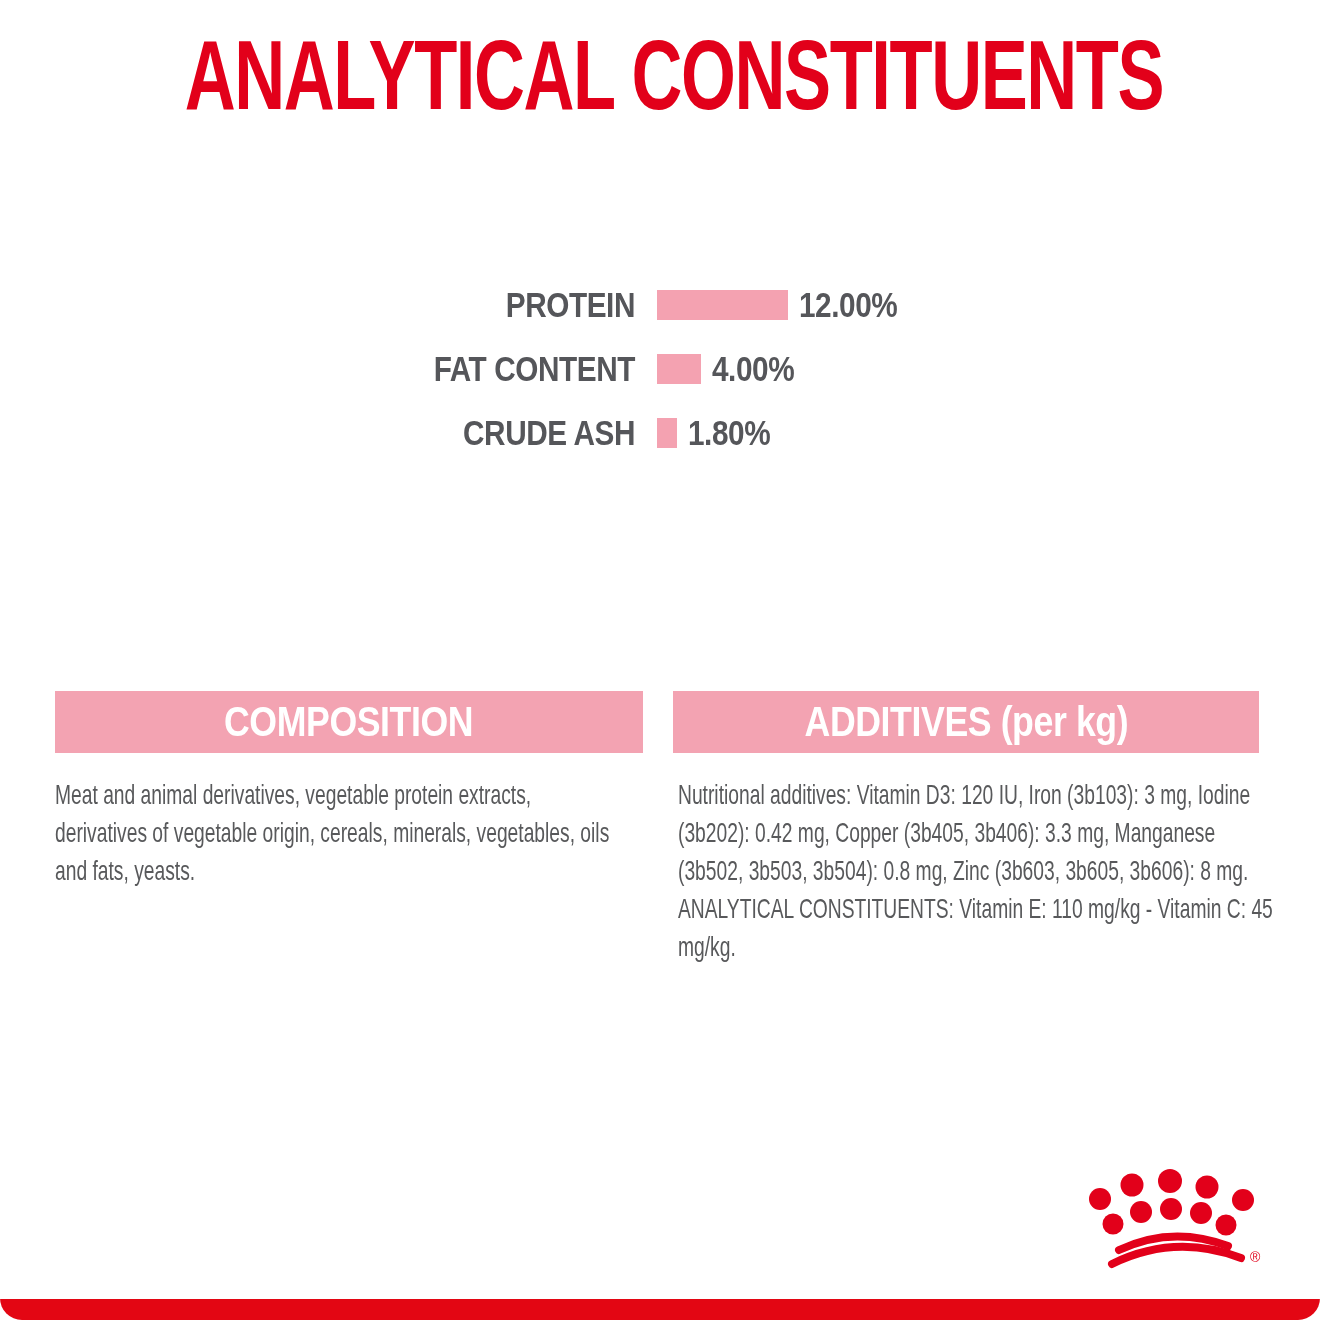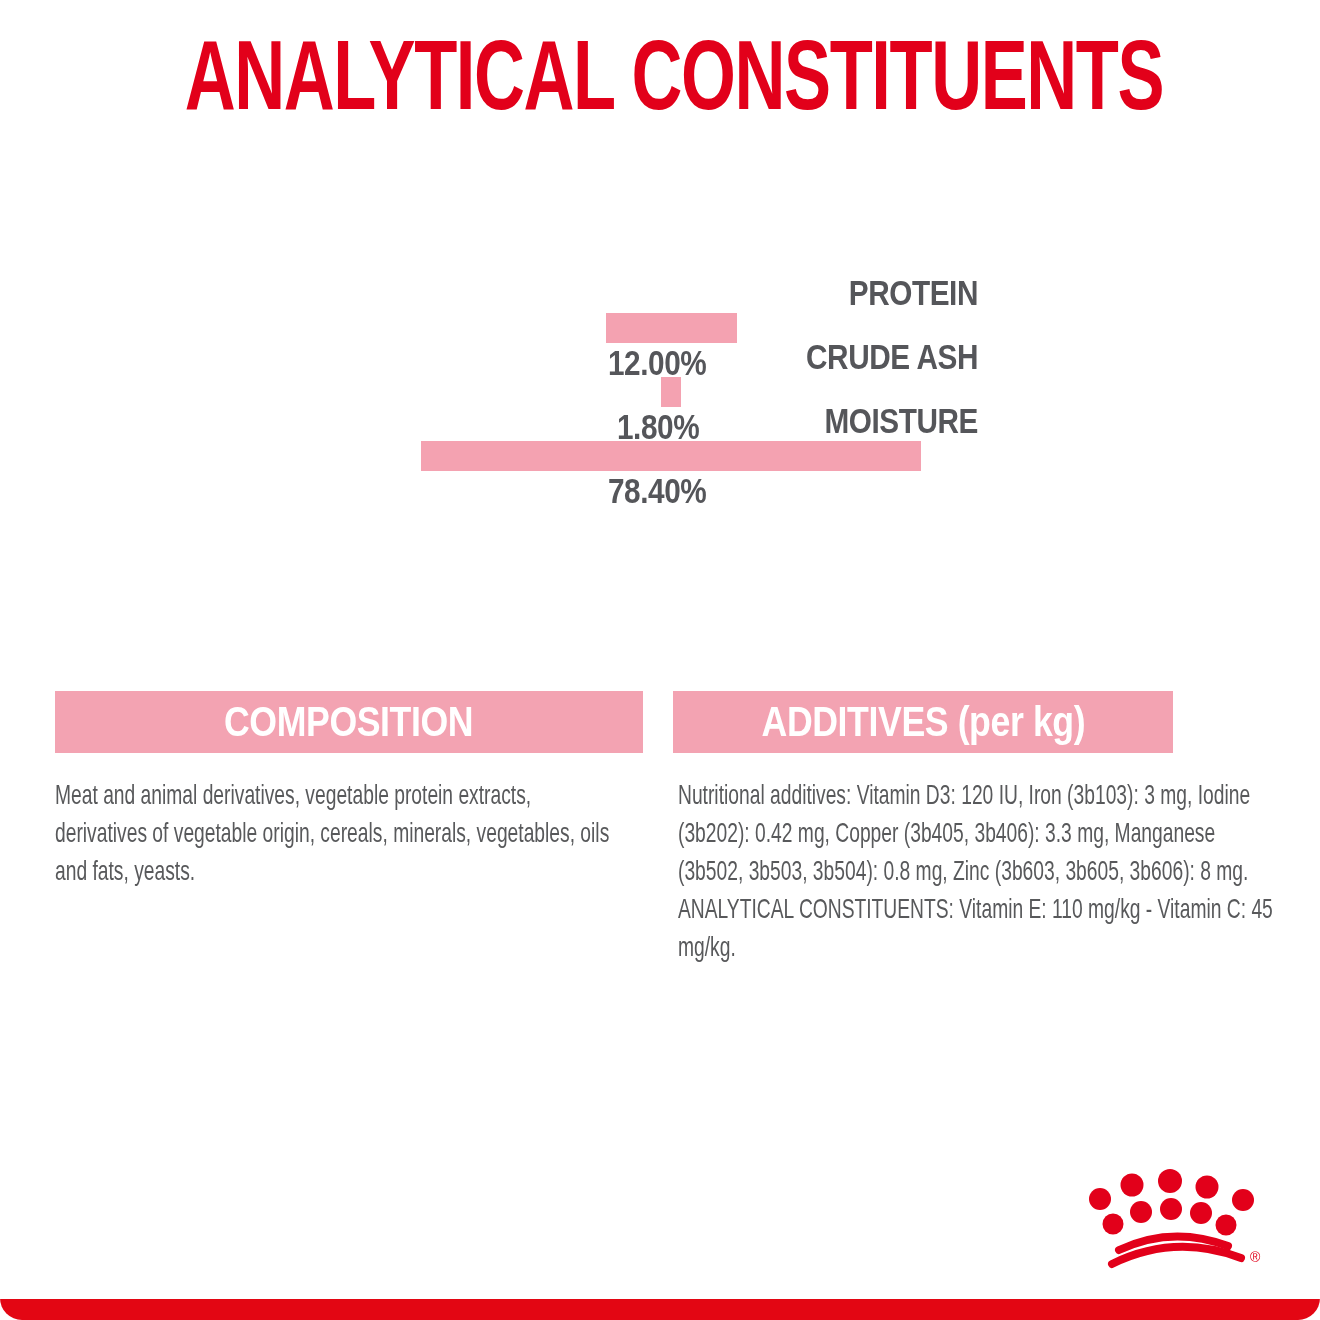--- a/index.html
+++ b/index.html
@@ -11,42 +11,42 @@
   
   .title {
     position:absolute; top:26px; left:0; width:1320px; margin:0;
     text-align:center; font-size:98px; line-height:1.0; font-weight:bold;
     color:#e2001a; white-space:nowrap; letter-spacing:-2px;
     transform:scaleX(0.72); transform-origin:center top;
   }
 
   
   .chart { position:absolute; top:273px; left:0; width:1320px; }
-  .row { display:flex; align-items:center; height:64px;flex-direction:column; }
+  .row { display:flex; align-items:center; height:64px; }
   .row-label {
     width:635px; text-align:right; font-weight:bold; font-size:35px;
     color:#55565a; white-space:nowrap; letter-spacing:-0.5px;
     transform:scaleX(0.85); transform-origin:right center;
   }
   .row-bar { height:30px; margin-left:22px; flex:0 0 auto; }
   .row-value {
     margin-left:11px; font-weight:bold; font-size:35px; color:#55565a;
     white-space:nowrap; letter-spacing:-0.5px;
     transform:scaleX(0.85); transform-origin:left center;
   }
 
   
   .band {
     position:absolute; top:691px; height:62px;
     display:flex; align-items:center; justify-content:center;
     background:#f3a3b2;
     text-align:center;
   }
   .band-comp { left:55px;  width:588px; }
-  .band-add  { left:673px; width:500px; }
+  .band-add  { left:673px; width:586px; }
   .band-text {
     color:#ffffff; font-weight:bold; font-size:42px; white-space:nowrap;
     letter-spacing:-0.5px; transform:scaleX(0.85); transform-origin:center center;
   }
 
   
   .body-text {
     position:absolute; top:776px; margin:0;
     font-size:27.5px; line-height:38px; color:#58595b;
     transform:scaleX(0.70); transform-origin:left top;
@@ -69,33 +69,33 @@
 
   <h1 class="title">ANALYTICAL CONSTITUENTS</h1>
 
   <div class="chart">
     <div class="row">
       <div class="row-label">PROTEIN</div>
       <div class="row-bar" style="width: 131px; background: rgb(244, 162, 177);"></div>
       <div class="row-value">12.00%</div>
     </div>
 
+    <div class="row">
+      <div class="row-label">FAT CONTENT</div>
+      <div class="row-bar" style="width: 43.7px; background: rgb(244, 162, 177);"></div>
+      <div class="row-value">4.00%</div>
+    </div>
 
     <div class="row">
       <div class="row-label">CRUDE ASH</div>
       <div class="row-bar" style="width: 19.7px; background: rgb(244, 162, 177);"></div>
       <div class="row-value">1.80%</div>
     </div>
 
 
-    <div class="row">
-      <div class="row-label">MOISTURE</div>
-      <div class="row-bar" style="width: 500px; background: rgb(244, 162, 177);"></div>
-      <div class="row-value">78.40%</div>
-    </div>
 
   </div>
 
   <div class="band band-comp">
     <span class="band-text">COMPOSITION</span>
   </div>
 
   <div class="band band-add">
     <span class="band-text">ADDITIVES (per kg)</span>
   </div>

